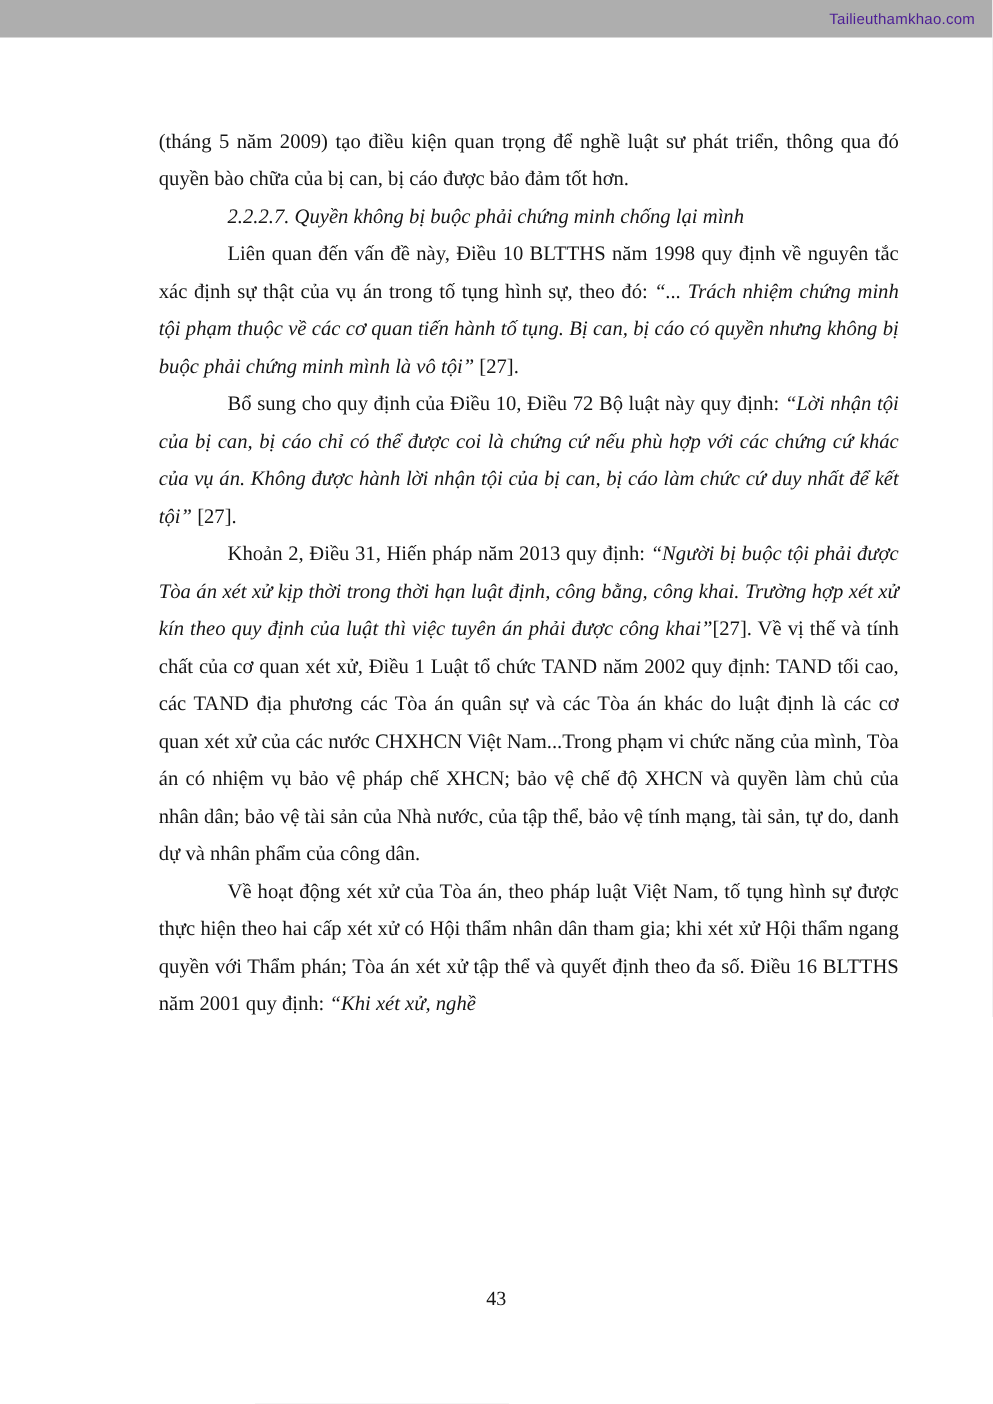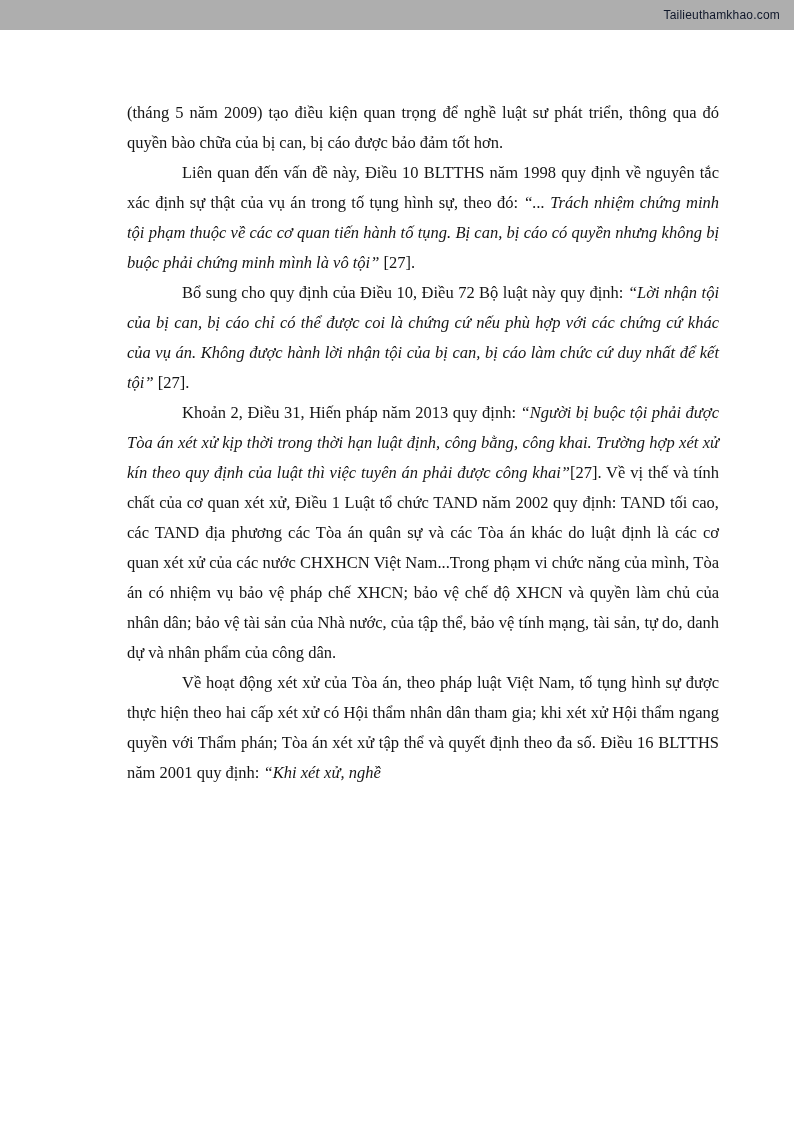--- a/index.html
+++ b/index.html
@@ -18,21 +18,21 @@
     position: absolute;
     top: 0; left: 0; right: 0;
     height: 30px;
     background: #aeaeae;
     display: flex;
     align-items: center;
     justify-content: flex-end;
     padding-right: 14px;
   }
   .watermark {
-    color: #0f172a;
+    color: #4c1d95;
     font-family: "Liberation Sans", sans-serif;
     font-size: 12px;
     letter-spacing: 0.2px;
   }
   .document-body {
     position: absolute;
     top: 98px;
     left: 127px;
     width: 592px;
     font-size: 16.5px;
@@ -54,19 +54,21 @@
 </head>
 <body>
 
 <div class="page">
   <div class="top-bar">
     <span class="watermark">Tailieuthamkhao.com</span>
   </div>
 
   <div class="document-body">
       <p class="para"><span>(tháng 5 năm 2009) tạo điều kiện quan trọng để nghề luật sư phát triển, thông qua đó quyền bào chữa của bị can, bị cáo được bảo đảm tốt hơn.</span></p>
+      <p class="para indent"><span class="italic">2.2.2.7. Quyền không bị buộc phải chứng minh chống lại mình</span></p>
       <p class="para indent"><span>Liên quan đến vấn đề này, Điều 10 BLTTHS năm 1998 quy định về nguyên tắc xác định sự thật của vụ án trong tố tụng hình sự, theo đó: </span><span class="italic">“... Trách nhiệm chứng minh tội phạm thuộc về các cơ quan tiến hành tố tụng. Bị can, bị cáo có quyền nhưng không bị buộc phải chứng minh mình là vô tội”</span><span> [27].</span></p>
       <p class="para indent"><span>Bổ sung cho quy định của Điều 10, Điều 72 Bộ luật này quy định: </span><span class="italic">“Lời nhận tội của bị can, bị cáo chỉ có thể được coi là chứng cứ nếu phù hợp với các chứng cứ khác của vụ án. Không được hành lời nhận tội của bị can, bị cáo làm chức cứ duy nhất để kết tội”</span><span> [27].</span></p>
       <p class="para indent"><span>Khoản 2, Điều 31, Hiến pháp năm 2013 quy định: </span><span class="italic">“Người bị buộc tội phải được Tòa án xét xử kịp thời trong thời hạn luật định, công bằng, công khai. Trường hợp xét xử kín theo quy định của luật thì việc tuyên án phải được công khai”</span><span>[27]. Về vị thế và tính chất của cơ quan xét xử, Điều 1 Luật tổ chức TAND năm 2002 quy định: TAND tối cao, các TAND địa phương các Tòa án quân sự và các Tòa án khác do luật định là các cơ quan xét xử của các nước CHXHCN Việt Nam...Trong phạm vi chức năng của mình, Tòa án có nhiệm vụ bảo vệ pháp chế XHCN; bảo vệ chế độ XHCN và quyền làm chủ của nhân dân; bảo vệ tài sản của Nhà nước, của tập thể, bảo vệ tính mạng, tài sản, tự do, danh dự và nhân phẩm của công dân.</span></p>
       <p class="para indent"><span>Về hoạt động xét xử của Tòa án, theo pháp luật Việt Nam, tố tụng hình sự được thực hiện theo hai cấp xét xử có Hội thẩm nhân dân tham gia; khi xét xử Hội thẩm ngang quyền với Thẩm phán; Tòa án xét xử tập thể và quyết định theo đa số. Điều 16 BLTTHS năm 2001 quy định: </span><span class="italic">“Khi xét xử, nghề</span></p>
     </div>
 
+  <div class="page-number">43</div>
 </div>
 
 </body></html>

